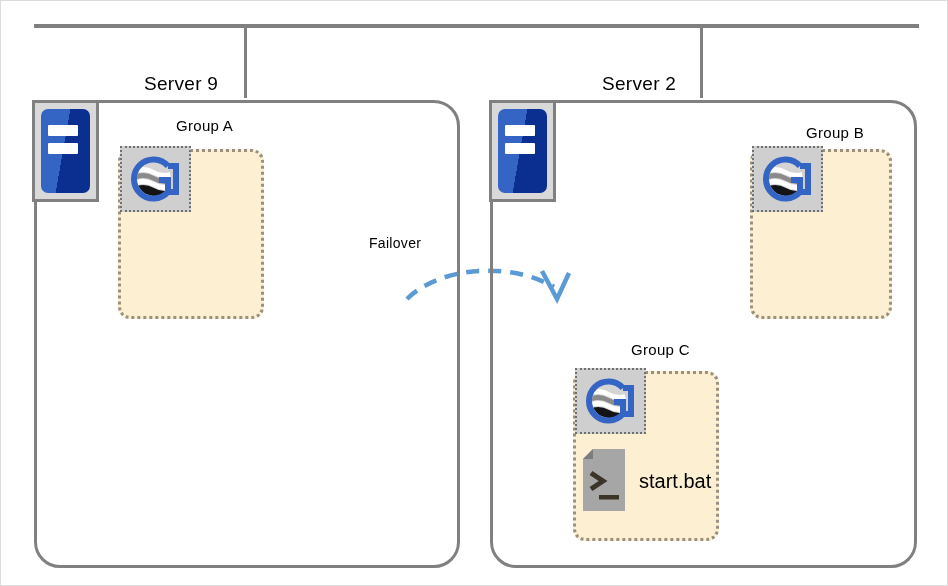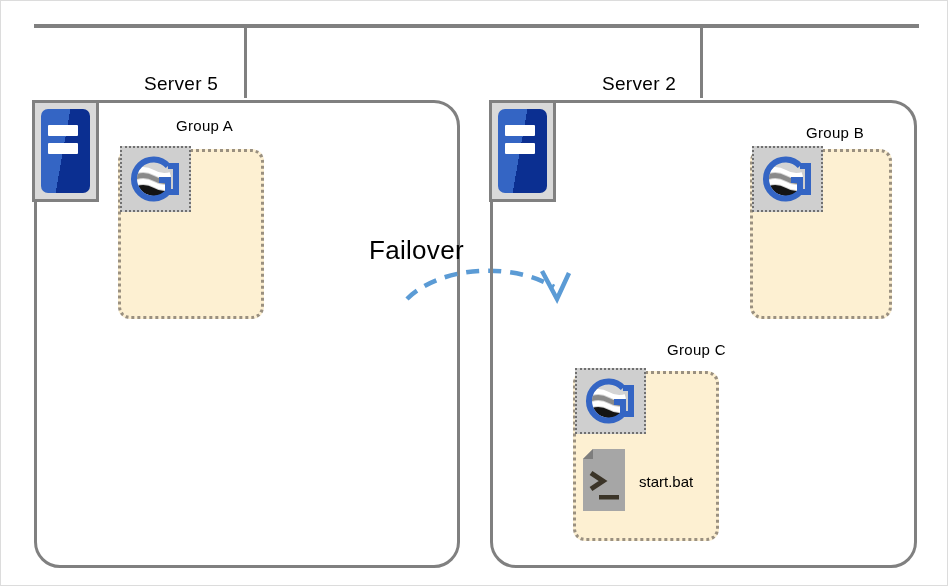--- a/index.html
+++ b/index.html
@@ -105,21 +105,21 @@
     border: 3px dotted #9a9080;
     border-radius: 12px;
     box-sizing: border-box;
   }
   .group-a-label { left: 175px; top: 116px; }
   .group-a-box   { left: 117px; top: 148px; width: 146px; height: 170px; }
 
   .group-b-label { left: 805px; top: 116px; margin-top: 7px; }
   .group-b-box   { left: 749px; top: 148px; width: 142px; height: 170px; }
 
-  .group-c-label { left: 666px; top: 340px; }
+  .group-c-label { left: 630px; top: 340px; }
   .group-c-box   { left: 572px; top: 370px; width: 146px; height: 170px; }
 
   
   .globe-icon {
     position: absolute;
     width: 71px;
     height: 66px;
     background: #cfcfcf;
     border: 2px dotted #707070;
     box-sizing: border-box;
@@ -134,33 +134,33 @@
 
   
   .bat-row {
     position: absolute;
     display: flex;
     align-items: center;
   }
   .bat-row-c { left: 578px; top: 446px; }
   .bat-icon { width: 50px; height: 68px; display: block; }
   .bat-label {
-    font-size: 15px;
+    font-size: 20px;
     color: #000000;
     margin-left: 10px;
     white-space: nowrap;
     text-align: center;
   }
 
   
   .failover-label {
     position: absolute;
     left: 368px;
     top: 234px;
-    font-size: 26px;
+    font-size: 14px;
     color: #000000;
     white-space: nowrap;
     letter-spacing: 0.3px;
   }
   .failover-arrow {
     position: absolute;
     left: 398px;
     top: 250px;
     width: 180px;
     height: 60px;
@@ -169,21 +169,21 @@
 </style>
 </head>
 <body>
 
 <div id="canvas">
 
   <div class="bus-line bus-horizontal"></div>
   <div class="bus-line bus-drop bus-drop-1"></div>
   <div class="bus-line bus-drop bus-drop-2"></div>
 
-  <div class="server-label server-label-1">Server 5</div>
+  <div class="server-label server-label-1">Server 9</div>
   <div class="server-box server-box-1"></div>
   <div class="server-icon server-icon-1">
     <div class="server-icon-body">
       <div class="server-icon-bar server-icon-bar-1"></div>
       <div class="server-icon-bar server-icon-bar-2"></div>
     </div>
   </div>
 
   <div class="group-label group-a-label">Group A</div>
   <div class="group-box group-a-box"></div>

